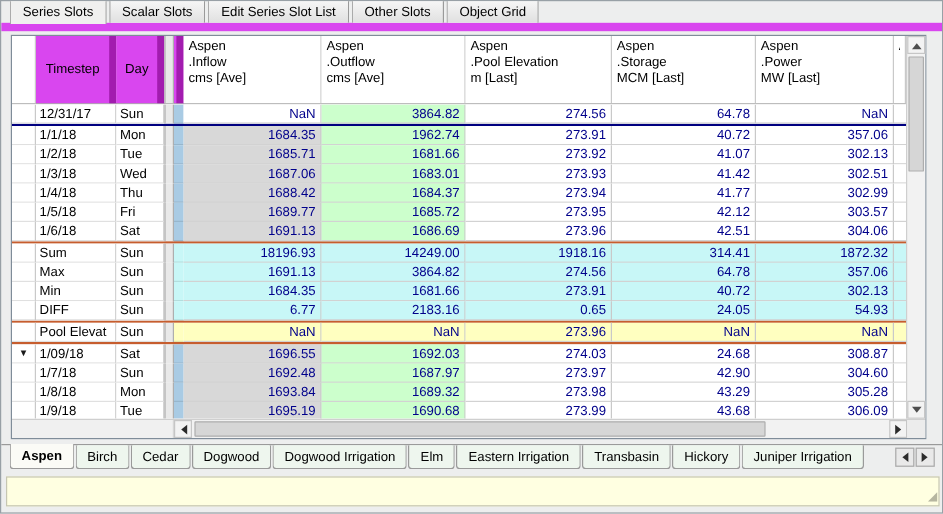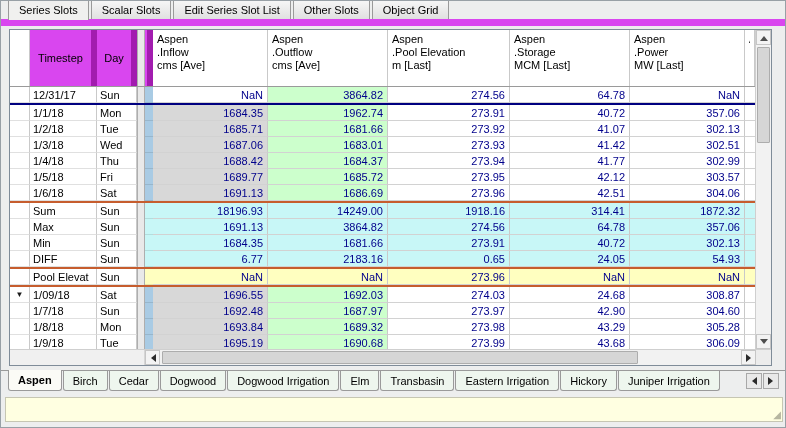--- a/index.html
+++ b/index.html
@@ -395,22 +395,22 @@
   </div>
 
   <div class="tabbar-bottom">
     <div class="btab-strip">
         <div class="btab sel">Aspen</div>
         <div class="btab">Birch</div>
         <div class="btab">Cedar</div>
         <div class="btab">Dogwood</div>
         <div class="btab">Dogwood Irrigation</div>
         <div class="btab">Elm</div>
+        <div class="btab">Eastern Irrigation</div>
         <div class="btab">Transbasin</div>
-        <div class="btab">Eastern Irrigation</div>
         <div class="btab">Hickory</div>
         <div class="btab">Juniper Irrigation</div>
       </div>
     <div class="tab-scrollers">
       <div class="tsb">
         <div class="tri t-left"></div>
       </div>
       <div class="tsb">
         <div class="tri t-right"></div>
       </div>

